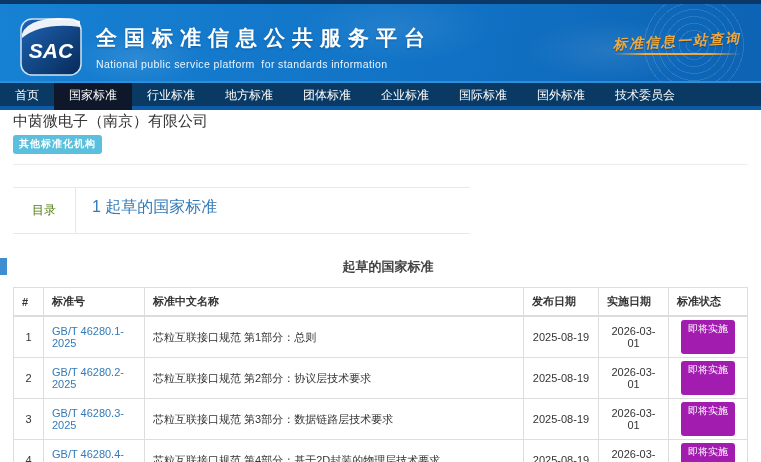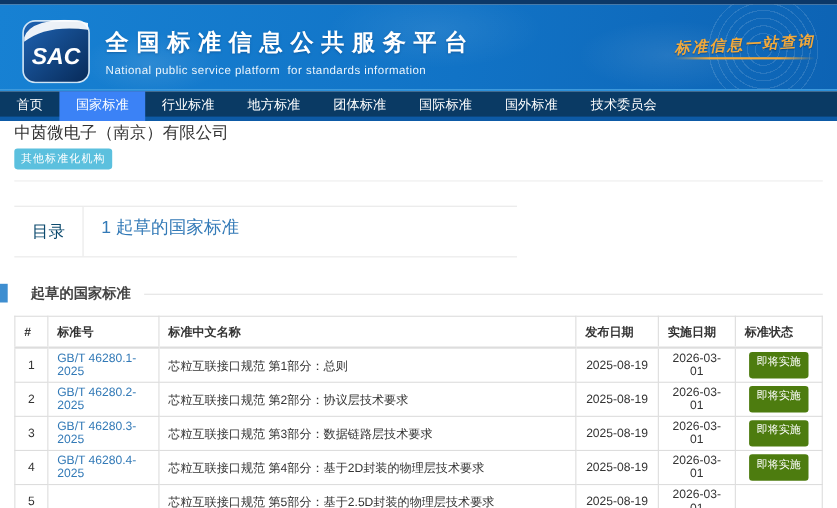--- a/index.html
+++ b/index.html
@@ -29,53 +29,53 @@
     letter-spacing:2px; transform:rotate(-3deg); display:inline-block;
     text-shadow:0 1px 1px rgba(0,30,70,.4); }
   .slogan-line { height:2px; margin-top:2px;
     background:linear-gradient(90deg, transparent, #f2a93b 25%, #f2a93b 75%, transparent); }
 
   
   .nav { position:relative; height:27px; background:#0a3a64; display:flex; }
   .nav::after { content:""; position:absolute; left:0; right:0; bottom:0; height:4px; background:#0d5aa6; }
   .nav-item { position:relative; z-index:1; height:27px; line-height:24px; padding:0 15px;
     color:#fff; font-size:12px; cursor:pointer; white-space:nowrap; }
-  .nav-item.active { background:#3b82f6; }
+  .nav-item.active { background:#0f172a; }
 
   
   .content { padding:0 13px; }
   .org-section { padding-top:2px; }
   .org-name { font-size:15px; color:#333; line-height:18px; }
   .org-badge { display:inline-block; margin-top:5px; background:#5bc0de; color:#fff;
-    font-size:10px; font-weight:normal; letter-spacing:1px; padding:2px 6px 3px; border-radius:3px; }
+    font-size:10px; font-weight:bold; letter-spacing:1px; padding:2px 6px 3px; border-radius:3px; }
   .divider { border-bottom:1px solid #ededed; margin-top:10px; }
 
   .catalog { margin-top:22px; width:457px; border-top:1px solid #e8e8e8; border-bottom:1px solid #e8e8e8;
     display:flex; height:47px; }
   .catalog-label { width:62px; display:flex; align-items:center; justify-content:center;
-    font-size:15px; color:#0c4a6e; }
+    font-size:12px; color:#4d7c0f; }
   .catalog-body { flex:1; border-left:1px solid #e8e8e8; padding:9px 0 0 16px; }
   .catalog-link { color:#337ab7; font-size:16px; text-decoration:none; cursor:pointer; }
 
-  .section-heading { position:relative; margin-top:24px; height:18px; display:flex; align-items:center; }
+  .section-heading { position:relative; margin-top:24px; height:18px; display:flex; align-items:center;flex-direction:column; }
   .section-marker { position:absolute; left:-13px; top:0; width:7px; height:17px; background:#3e8ed0; }
   .section-title { margin-left:15px; font-size:13px; font-weight:bold; color:#444; white-space:nowrap; }
   .section-rule { flex:1; height:1px; background:#e3e3e3; margin-left:12px; }
 
   
   table.std { margin-top:11px; width:735px; border-collapse:collapse; table-layout:fixed; }
   table.std th, table.std td { border:1px solid #ddd; font-size:11px; color:#333; }
   table.std th { padding:6px 8px; text-align:left; border-bottom-width:2px; }
   table.std td { padding:3px 8px; height:21px; }
   .col-idx { width:30px; } .col-code { width:101px; } .col-pub { width:75px; }
   .col-impl { width:70px; } .col-status { width:79px; }
   th.center, td.center { text-align:center; }
   a.code-link { color:#337ab7; text-decoration:none; cursor:pointer; }
-  .status-badge { display:inline-block; background:#4d7c0f; color:#fff; font-size:10px;
-    padding:2px 7px 8px; border-radius:3px; white-space:nowrap; }
+  .status-badge { display:inline-block; background:#a21caf; color:#fff; font-size:10px;
+    padding:2px 7px 18px; border-radius:3px; white-space:nowrap; }
 </style>
 </head>
 <body>
 
 <div class="header">
   <div class="globe"></div>
   <div class="brand">
     <svg class="logo" width="62" height="58" viewBox="0 0 62 58">
       <defs>
         <linearGradient id="lg" x1="0" y1="0" x2="1" y2="1">
@@ -97,20 +97,21 @@
     <div class="slogan-line"></div>
   </div>
 </div>
 
 <div class="nav">
   <div class="nav-item">首页</div>
   <div class="nav-item active">国家标准</div>
   <div class="nav-item">行业标准</div>
   <div class="nav-item">地方标准</div>
   <div class="nav-item">团体标准</div>
+  <div class="nav-item">企业标准</div>
   <div class="nav-item">国际标准</div>
   <div class="nav-item">国外标准</div>
   <div class="nav-item">技术委员会</div>
 </div>
 
 <div class="content">
 
   <div class="org-section">
     <div class="org-name">中茵微电子（南京）有限公司</div>
     <span class="org-badge">其他标准化机构</span>

